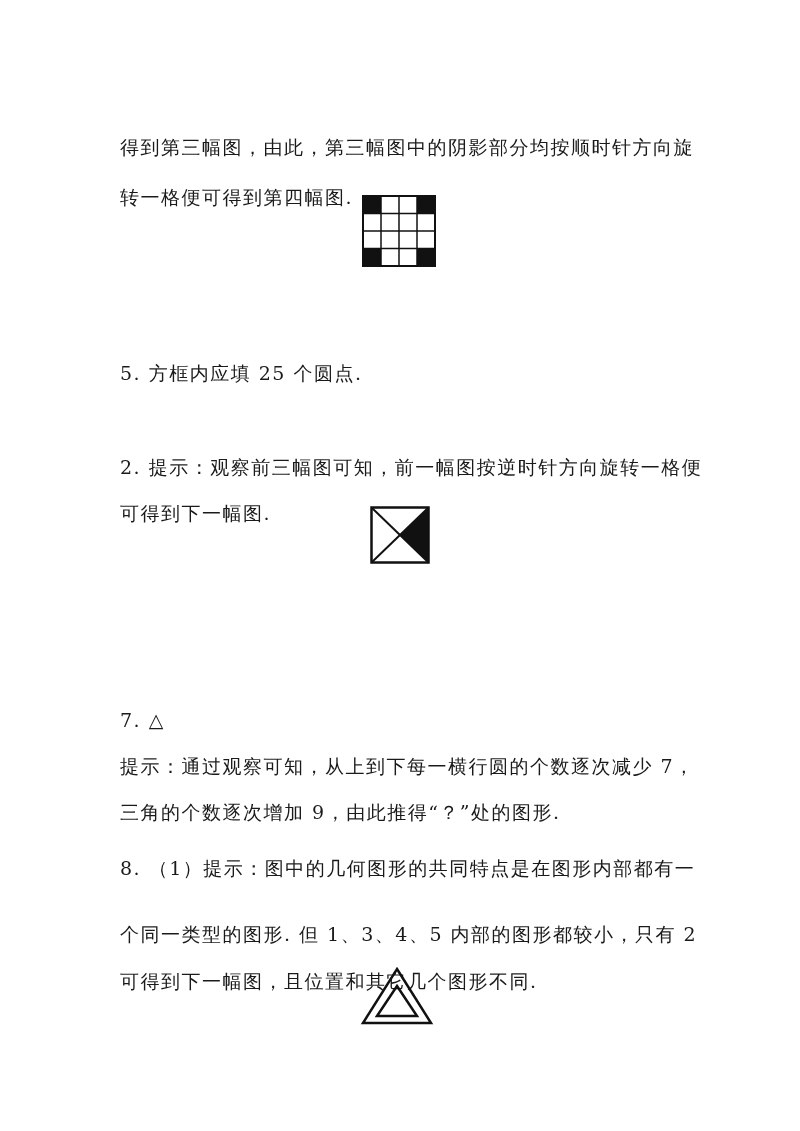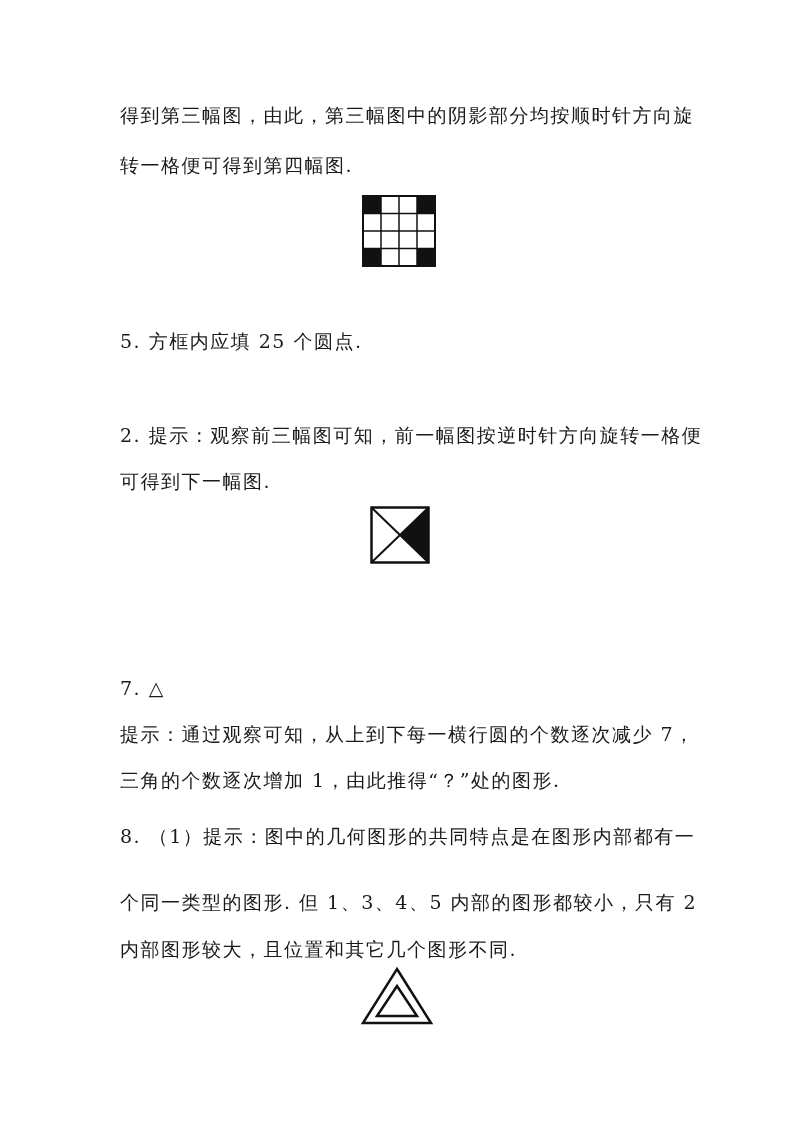--- a/index.html
+++ b/index.html
@@ -4,21 +4,21 @@
 <style>
   html, body { margin: 0; padding: 0; background: #ffffff; }
   body {
     width: 800px; height: 1131px; position: relative; overflow: hidden;
     font-family: "DejaVu Serif", "Liberation Serif", serif;
     color: #1a1a1a;
   }
   .line {
     position: absolute; left: 120px;
     font-size: 19px; line-height: 24px;
-    letter-spacing: 1.5px; white-space: nowrap;
+    letter-spacing: 1.5px; white-space: nowrap; margin-top: 32px;
   }
   .fig { position: absolute; }
   svg { display: block; }
 </style>
 </head>
 <body>
 
 <div>
 
   <div class="line" style="top:103px">得到第三幅图，由此，第三幅图中的阴影部分均按顺时针方向旋</div>
@@ -49,25 +49,25 @@
     <svg width="60" height="58" viewBox="0 0 60 58">
       <rect x="1.5" y="1.5" width="57" height="55" fill="#fff" stroke="#111" stroke-width="2.5"></rect>
       <polygon points="58.5,1.5 58.5,56.5 30,29" fill="#111"></polygon>
       <line x1="1.5" y1="1.5" x2="58.5" y2="56.5" stroke="#111" stroke-width="2"></line>
       <line x1="58.5" y1="1.5" x2="1.5" y2="56.5" stroke="#111" stroke-width="2"></line>
     </svg>
   </div>
 
   <div class="line" style="top:676px">7. △</div>
   <div class="line" style="top:722px">提示：通过观察可知，从上到下每一横行圆的个数逐次减少 7，</div>
-  <div class="line" style="top:768px">三角的个数逐次增加 1，由此推得“？”处的图形.</div>
+  <div class="line" style="top:768px">三角的个数逐次增加 9，由此推得“？”处的图形.</div>
 
   <div class="line" style="top:824px">8. （1）提示：图中的几何图形的共同特点是在图形内部都有一</div>
   <div class="line" style="top:890px">个同一类型的图形. 但 1、3、4、5 内部的图形都较小，只有 2</div>
-  <div class="line" style="top:937px">内部图形较大，且位置和其它几个图形不同.</div>
+  <div class="line" style="top:937px">可得到下一幅图，且位置和其它几个图形不同.</div>
 
   <div class="fig" style="left:360px; top:966px;">
     <svg width="74" height="60" viewBox="0 0 74 60">
       <polygon points="37,3 71,57 3,57" fill="none" stroke="#111" stroke-width="2.5"></polygon>
       <polygon points="37,20 57,50 17,50" fill="none" stroke="#111" stroke-width="2.5"></polygon>
     </svg>
   </div>
 
 </div>
 

